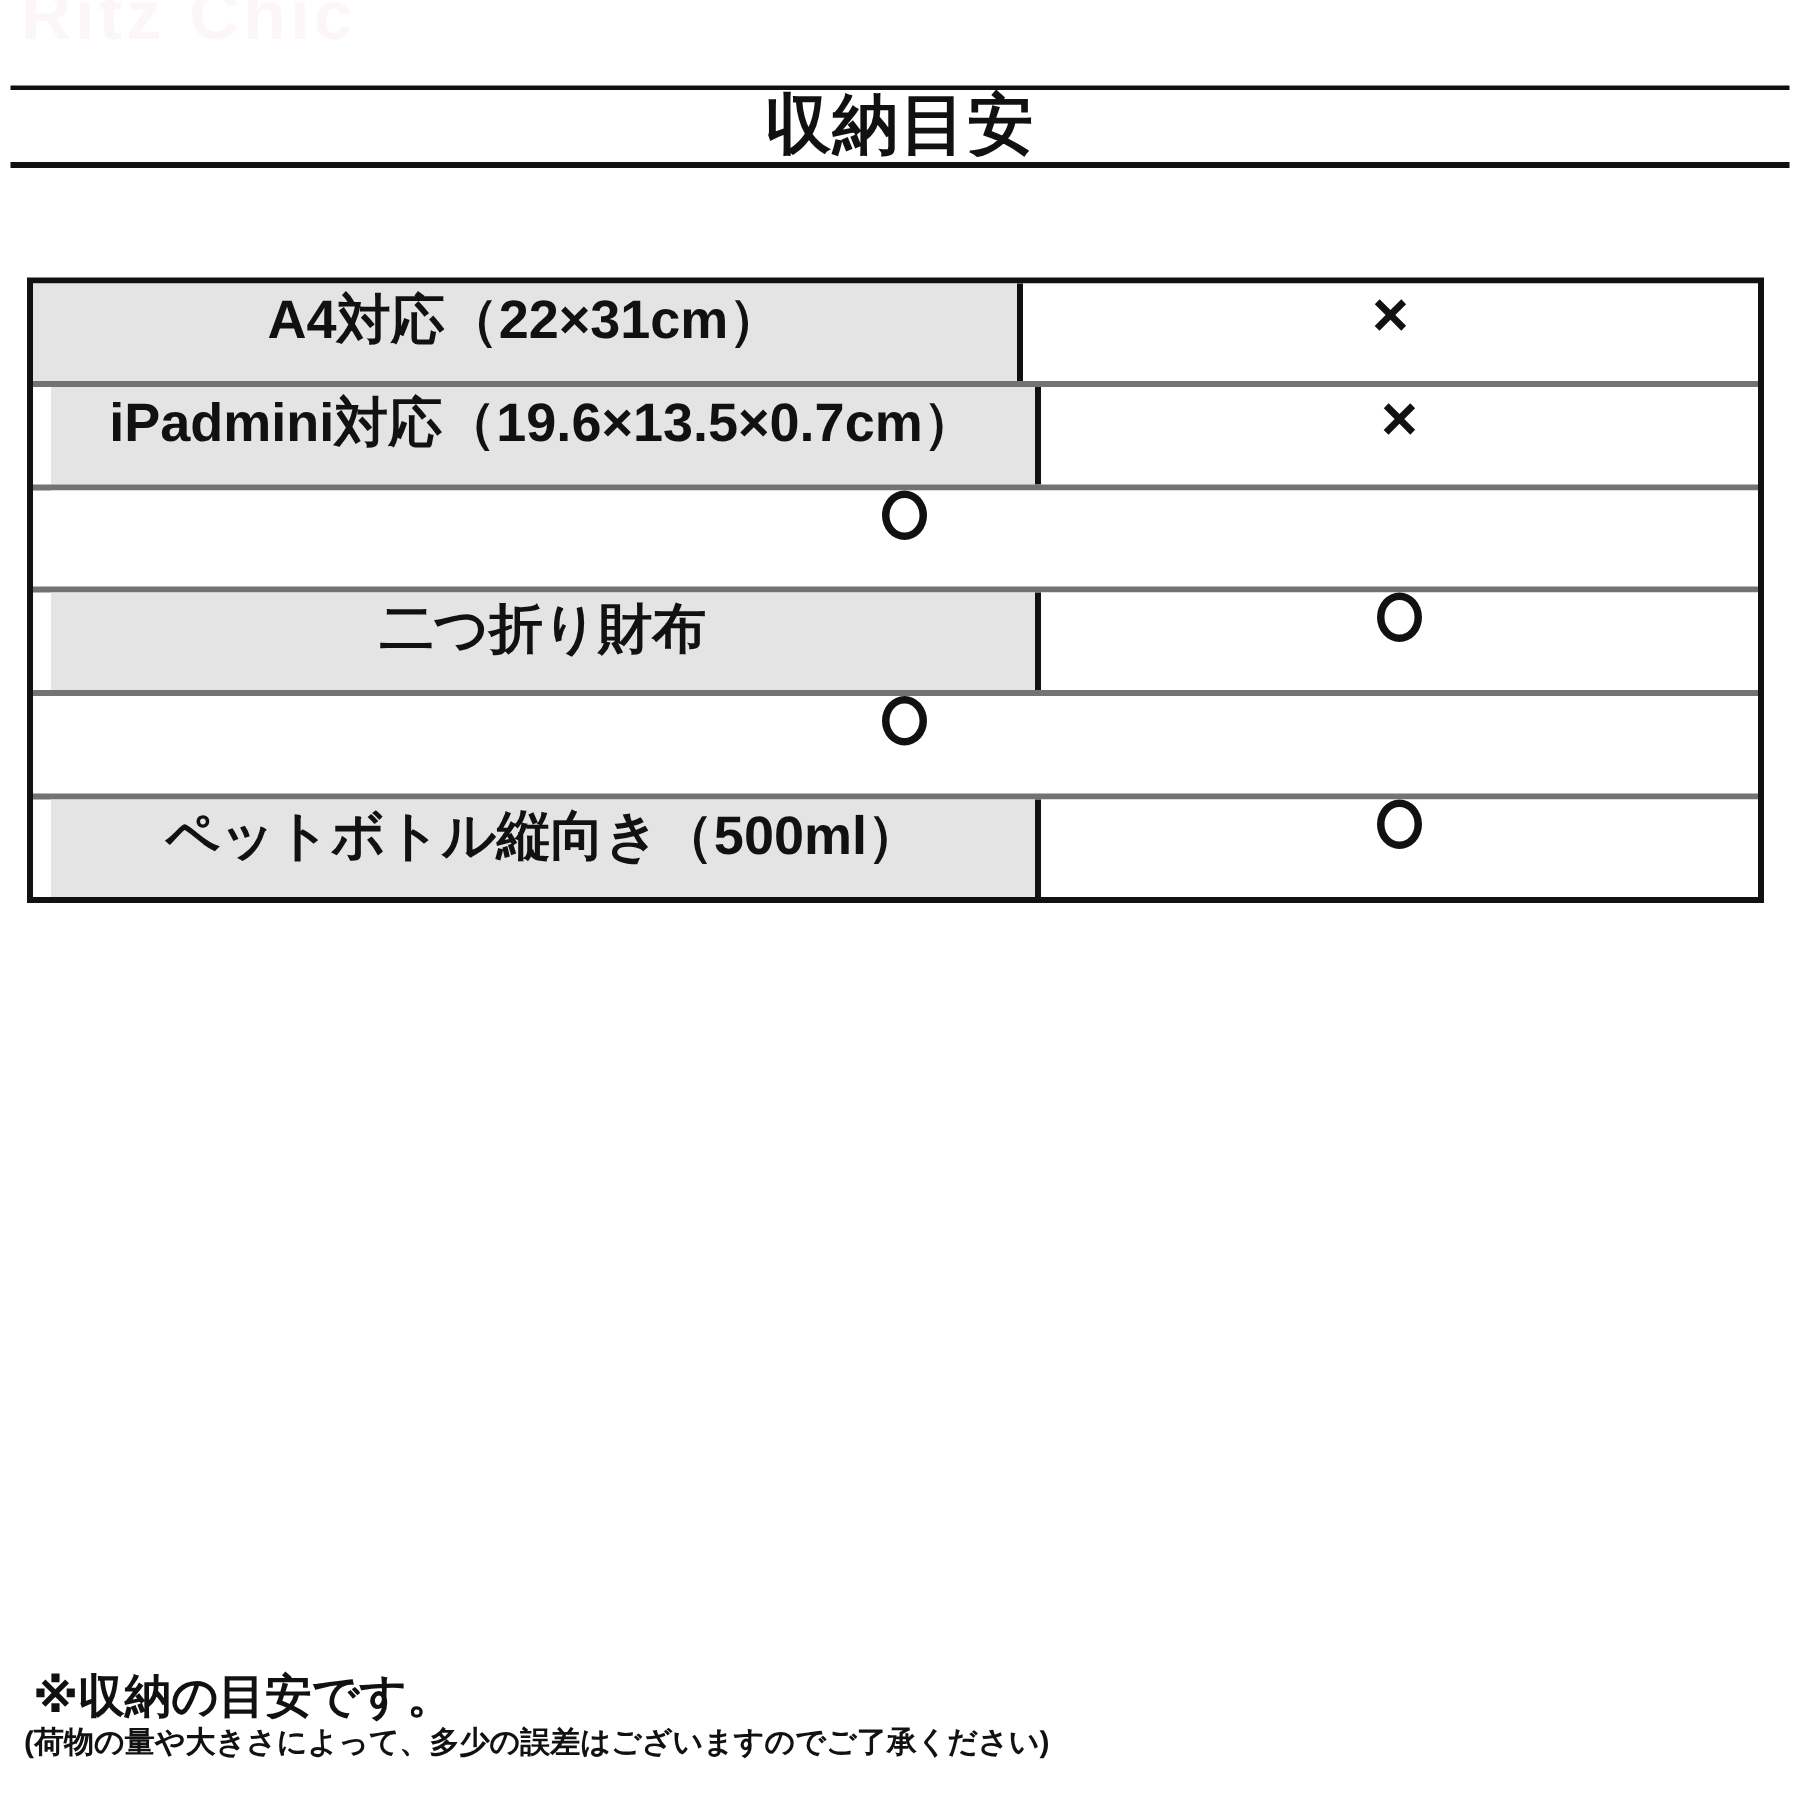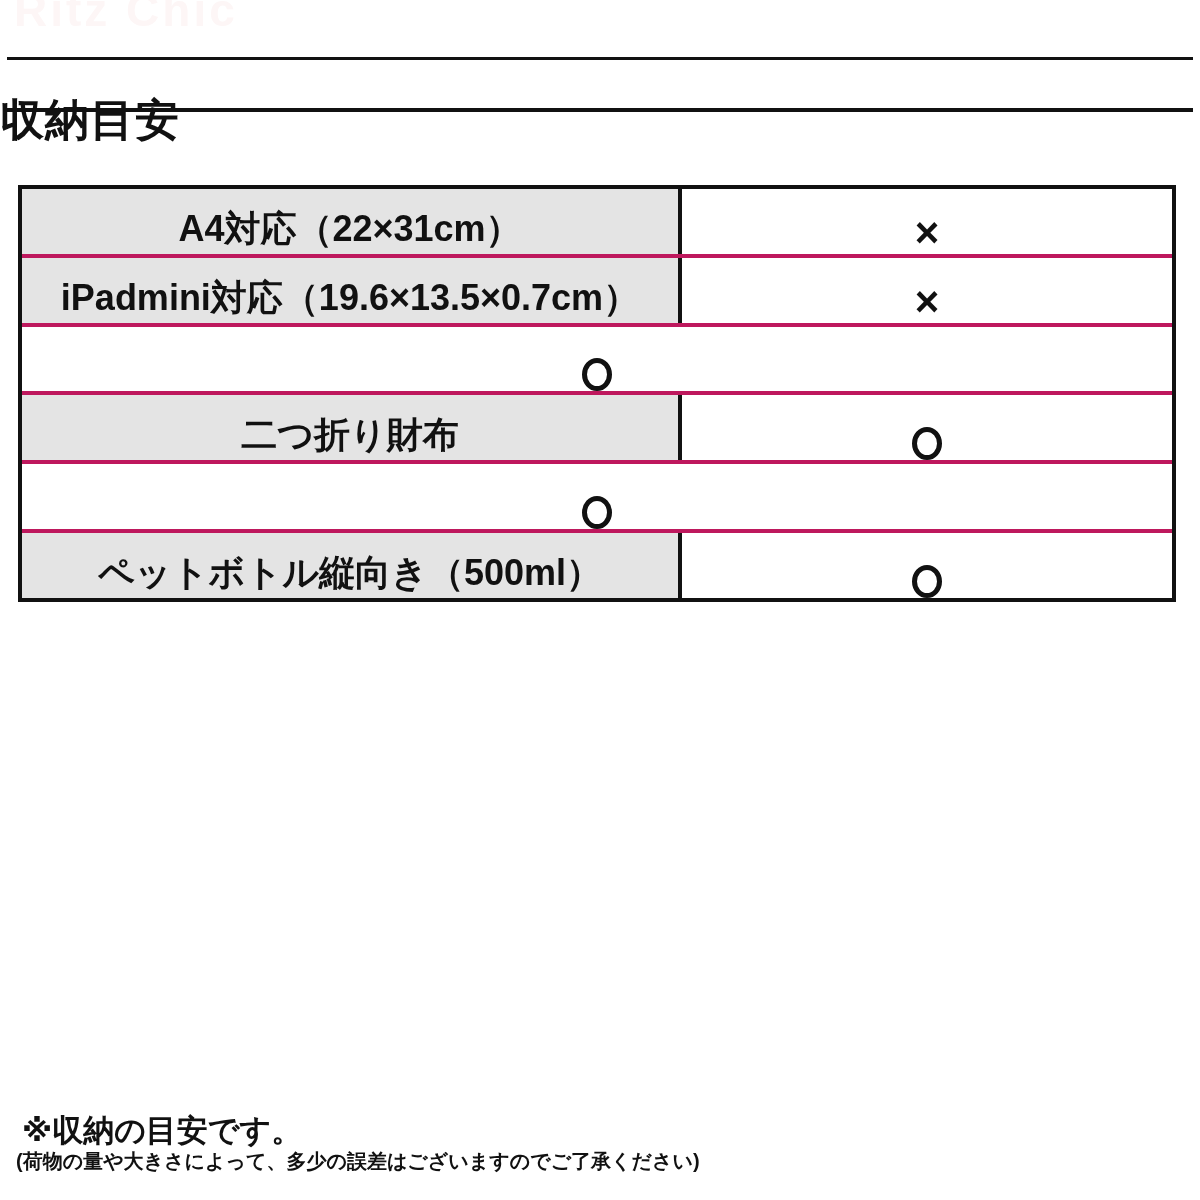--- a/index.html
+++ b/index.html
@@ -28,43 +28,43 @@
     position: absolute; left: 7px; top: 57px;
     width: 1186px; height: 3px; background: #111;
   }
   .rule-bottom {
     position: absolute; left: 7px; top: 108px;
     width: 1186px; height: 4px; background: #111;
   }
   .page-title {
     position: absolute; top: 61px; left: 0;
     width: 100%;
+    text-align: center;
     font-size: 44px;
     font-weight: bold;
     line-height: 46px;
     letter-spacing: 1px;
-    margin-top: 36px;
   }
 
   
   .storage-table {
     position: absolute;
     left: 18px; top: 185px;
     width: 1158px; height: 417px;
     box-sizing: border-box;
     border: 4px solid #111;
     display: flex;
     flex-direction: column;
     background: #fff;
   }
   .trow { flex: 1; display: flex; min-height: 0; }
-  .trow + .trow { border-top: 4px solid #be185d; }
+  .trow + .trow { border-top: 4px solid #737373; padding-left: 12px; }
   .cell {
     display: flex;
-    align-items: flex-end;
+    align-items: flex-start;
     justify-content: center;
     box-sizing: border-box;
   }
   .item-cell {
     width: 660px;
     background: #e4e4e4;
     border-right: 4px solid #111;
     font-size: 36px;
     font-weight: bold;
     white-space: nowrap;

